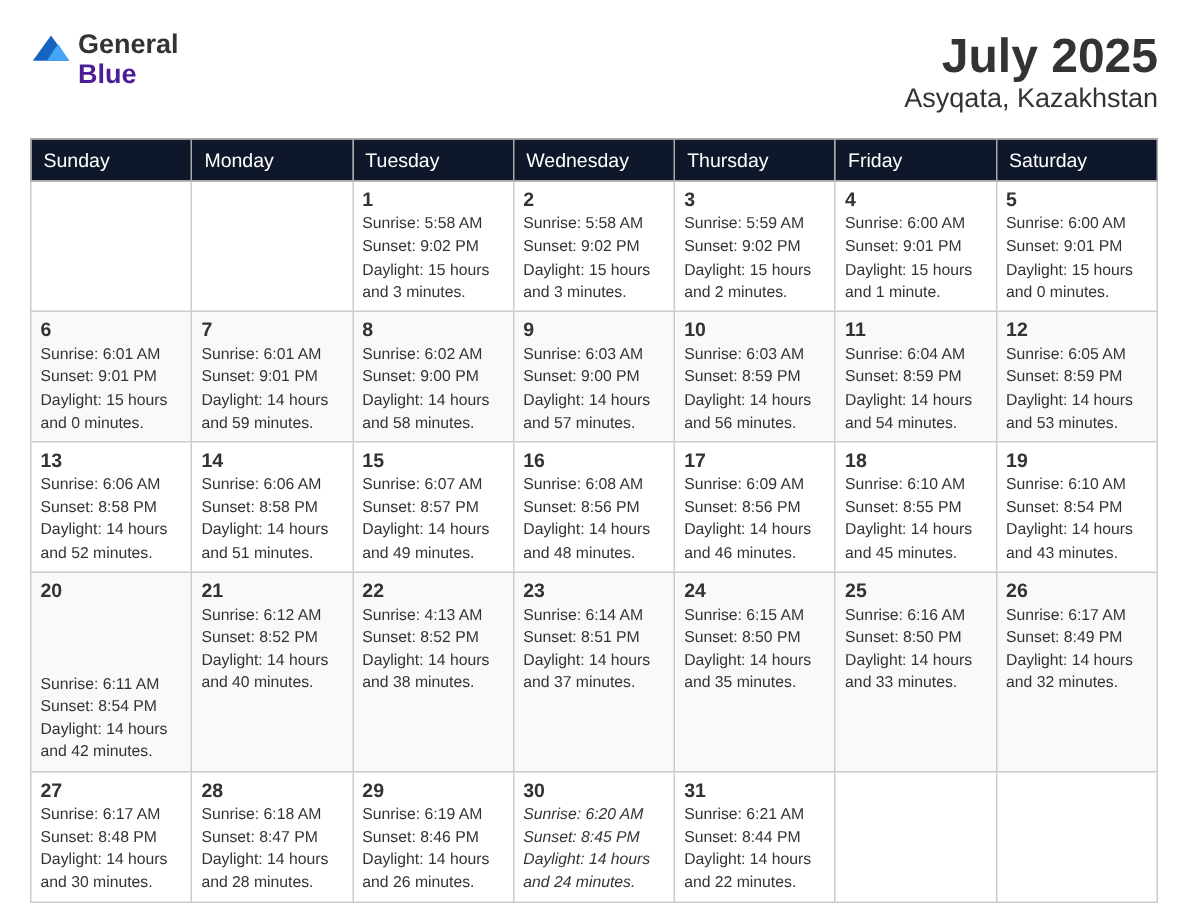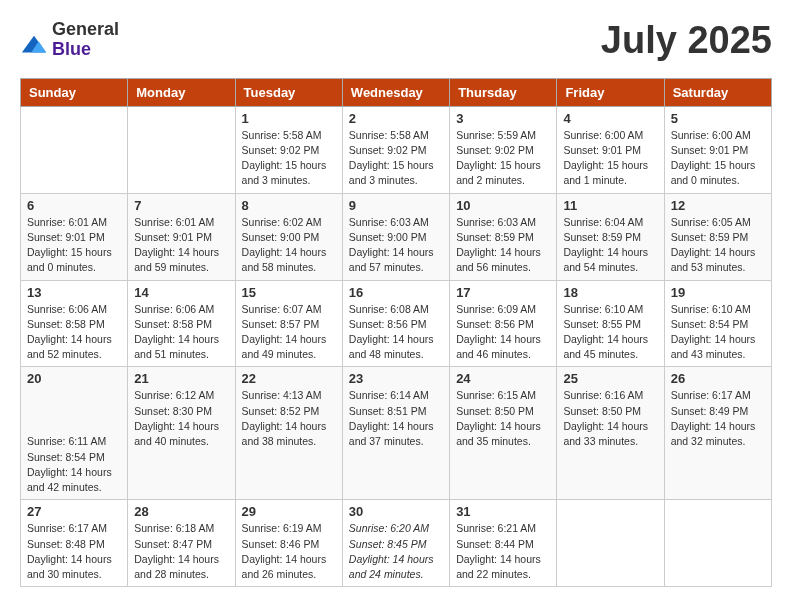--- a/index.html
+++ b/index.html
@@ -11,59 +11,59 @@
       padding: 20px;
     }
     .header {
       display: flex;
       justify-content: space-between;
       align-items: flex-start;
       margin-bottom: 16px;
     }
     .logo {
       display: flex;
-      align-items: flex-end;
+      align-items: flex-start;
       gap: 4px;
     }
     .logo-text {
       font-size: 18px;
       font-weight: bold;
       line-height: 1.1;
     }
     .logo-general { color: #333; }
     .logo-blue { color: #4c1d95; }
     .logo-icon {
       width: 28px;
       height: 28px;
     }
     .title-block {
       text-align: right;
     }
     .month-title {
-      font-size: 38px;
+      font-size: 32px;
       font-weight: bold;
       color: #333;
       line-height: 1.1;
     }
     .location {
       font-size: 18px;
       color: #333;
     }
     .calendar {
       width: 100%;
       border-collapse: collapse;
       font-size: 11px;
     }
     .calendar th {
-      background-color: #c2410c;
+      background-color: #0f172a;
       color: #fff;
       text-align: left;
       padding: 6px 8px;
       font-size: 13px;
-      font-weight: bold;
+      font-weight: normal;
       border: 1px solid #aaa;
     }
     .calendar td {
       border: 1px solid #ccc;
       vertical-align: top;
       padding: 4px 6px;
       width: 107px;
       min-height: 70px;
       background: #fff;
     }
@@ -95,20 +95,21 @@
       <polygon points="15,4 28,22 2,22" fill="#1565c0"></polygon>
       <polygon points="20,10 28,22 12,22" fill="#42a5f5"></polygon>
     </svg>
     <div class="logo-text">
       <span class="logo-general">General</span><br>
       <span class="logo-blue">Blue</span>
     </div>
   </div>
   <div class="title-block">
     <div class="month-title">July 2025</div>
+    <div class="location">Asyqata, Kazakhstan</div>
   </div>
 </div>
 
 <table class="calendar">
   <thead>
     <tr>
     <th>Sunday</th>
         <th>Monday</th>
         <th>Tuesday</th>
         <th>Wednesday</th>
@@ -243,21 +244,21 @@
       <tr class="row-shade">
         <td>
           <div class="day-number">20</div>
           <div class="day-info" style="white-space: pre-line; margin-top: 48px;">Sunrise: 6:11 AM
 Sunset: 8:54 PM
 Daylight: 14 hours and 42 minutes.</div>
         </td>
         <td>
           <div class="day-number">21</div>
           <div class="day-info" style="white-space: pre-line;">Sunrise: 6:12 AM
-Sunset: 8:30 PM
+Sunset: 8:52 PM
 Daylight: 14 hours and 40 minutes.</div>
         </td>
         <td>
           <div class="day-number">22</div>
           <div class="day-info" style="white-space: pre-line;">Sunrise: 4:13 AM
 Sunset: 8:52 PM
 Daylight: 14 hours and 38 minutes.</div>
         </td>
         <td>
           <div class="day-number">23</div>

